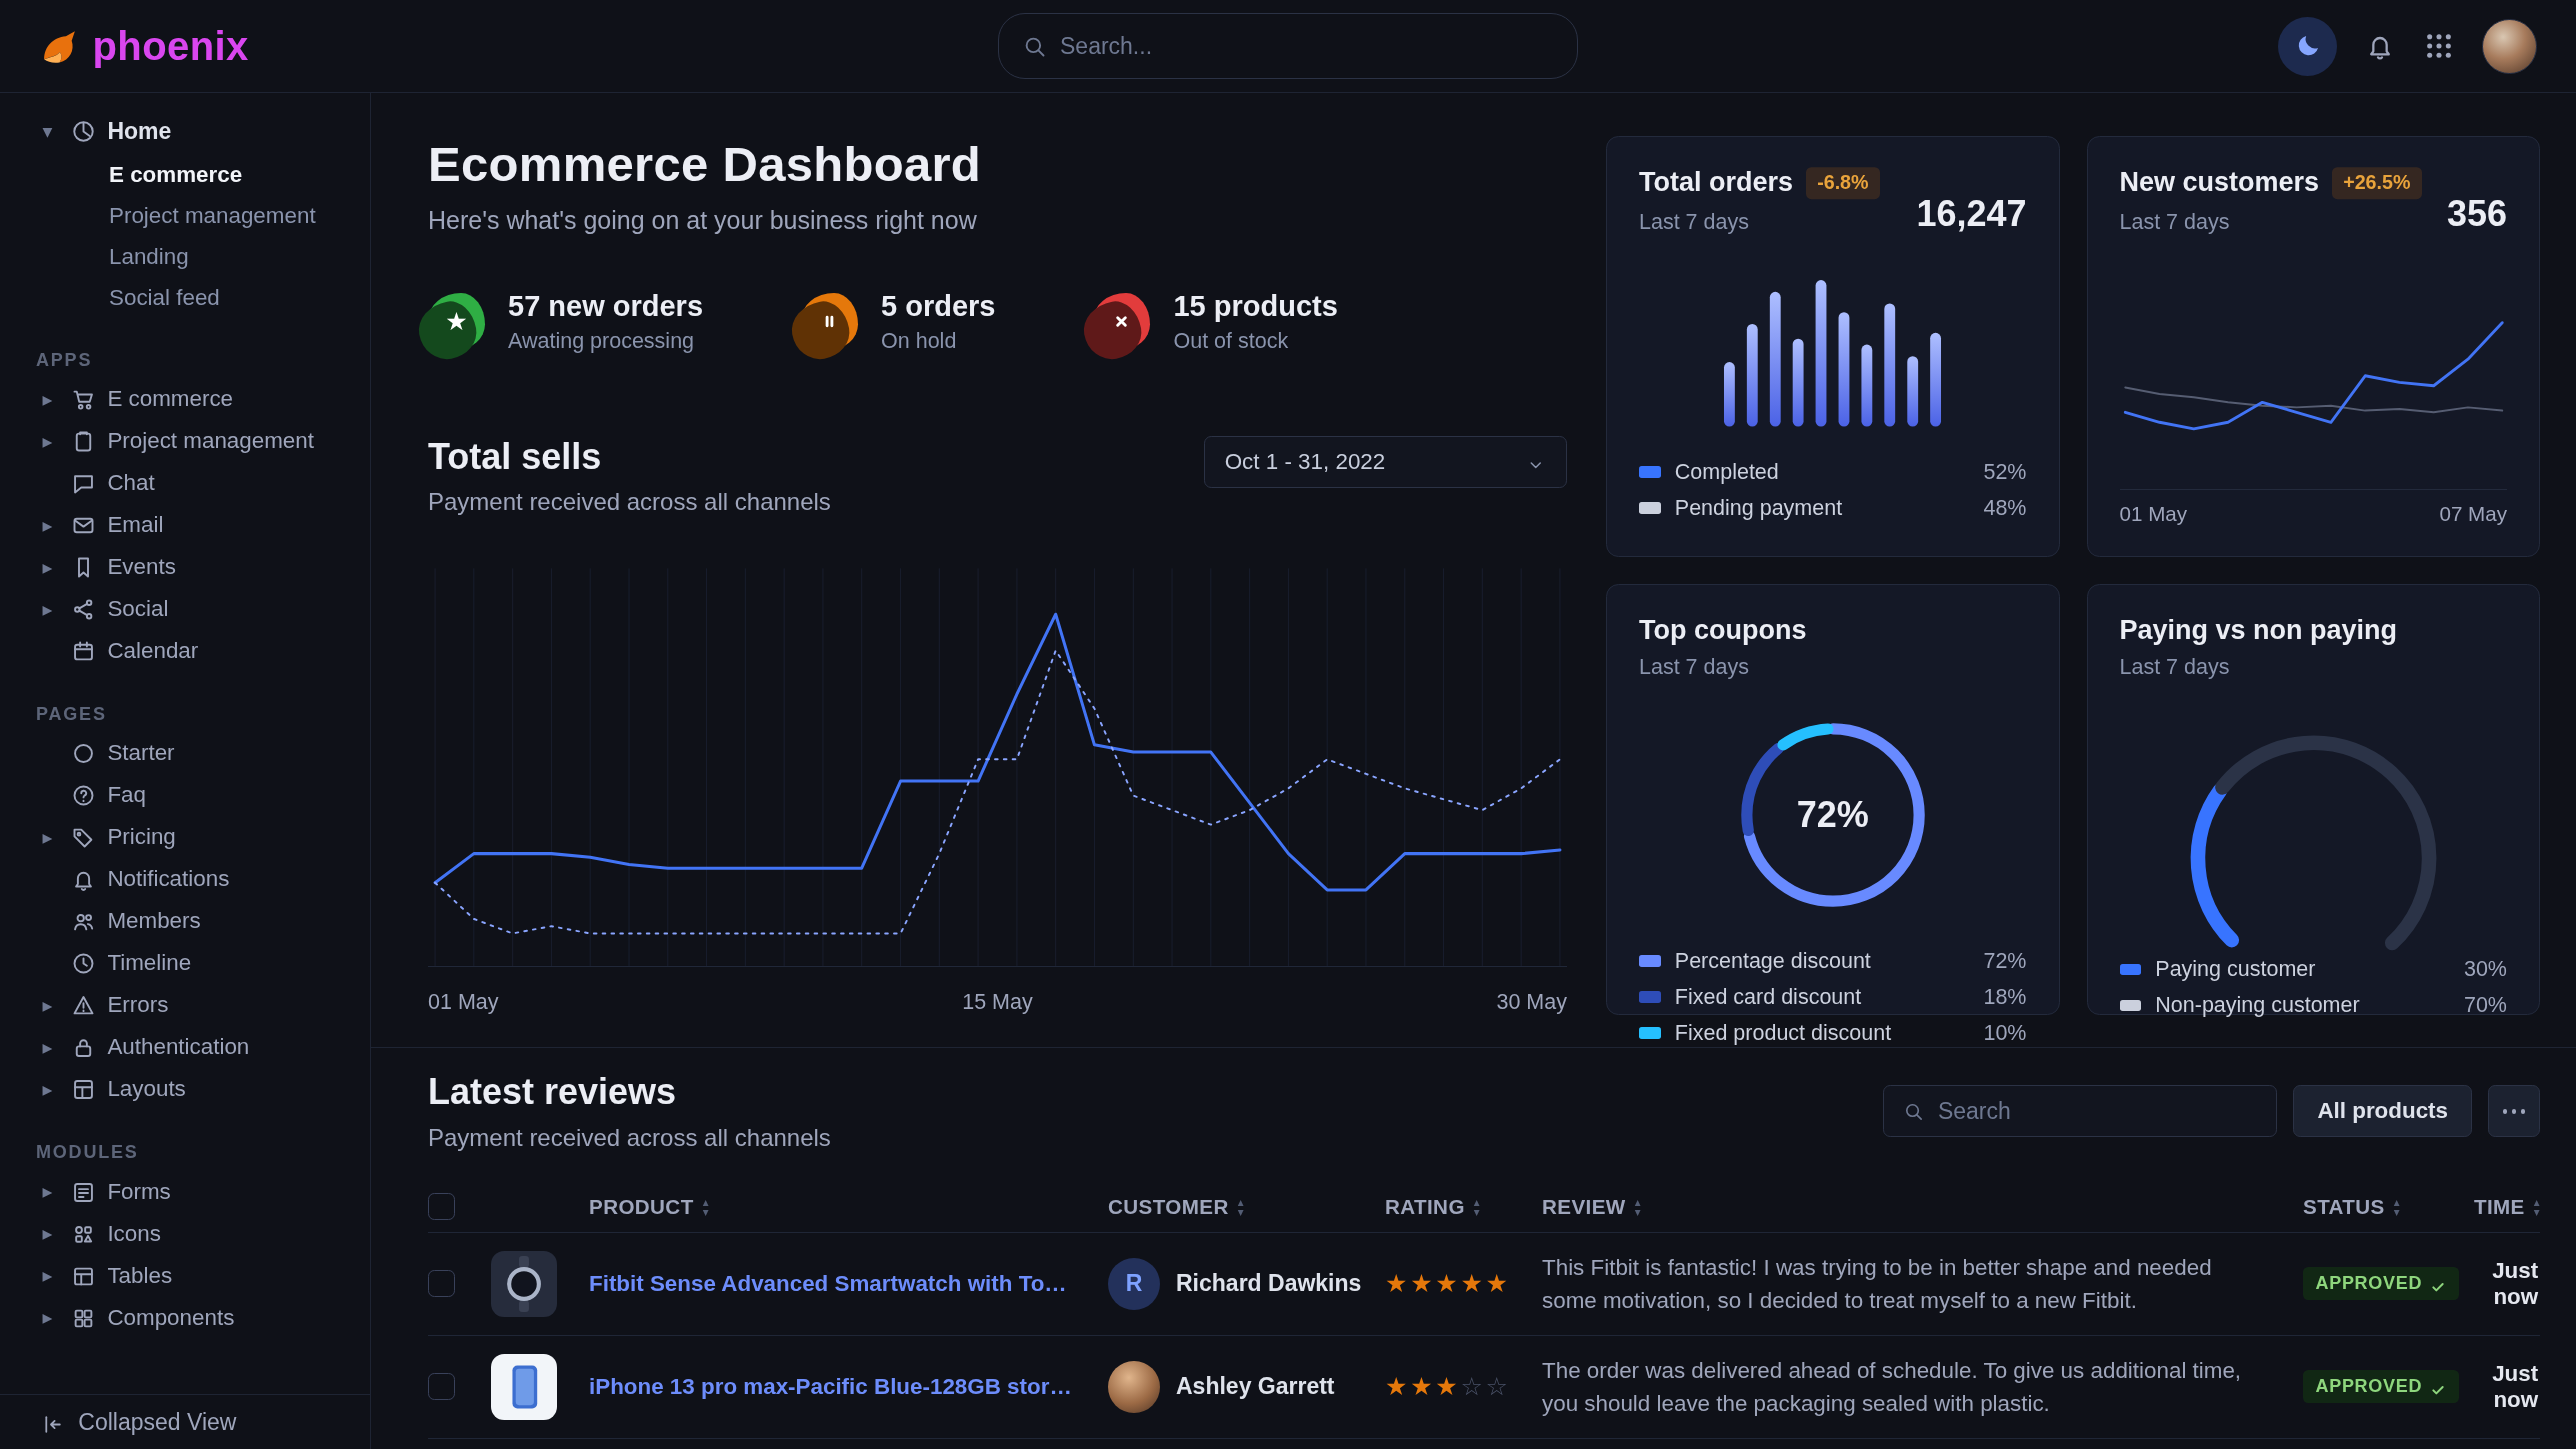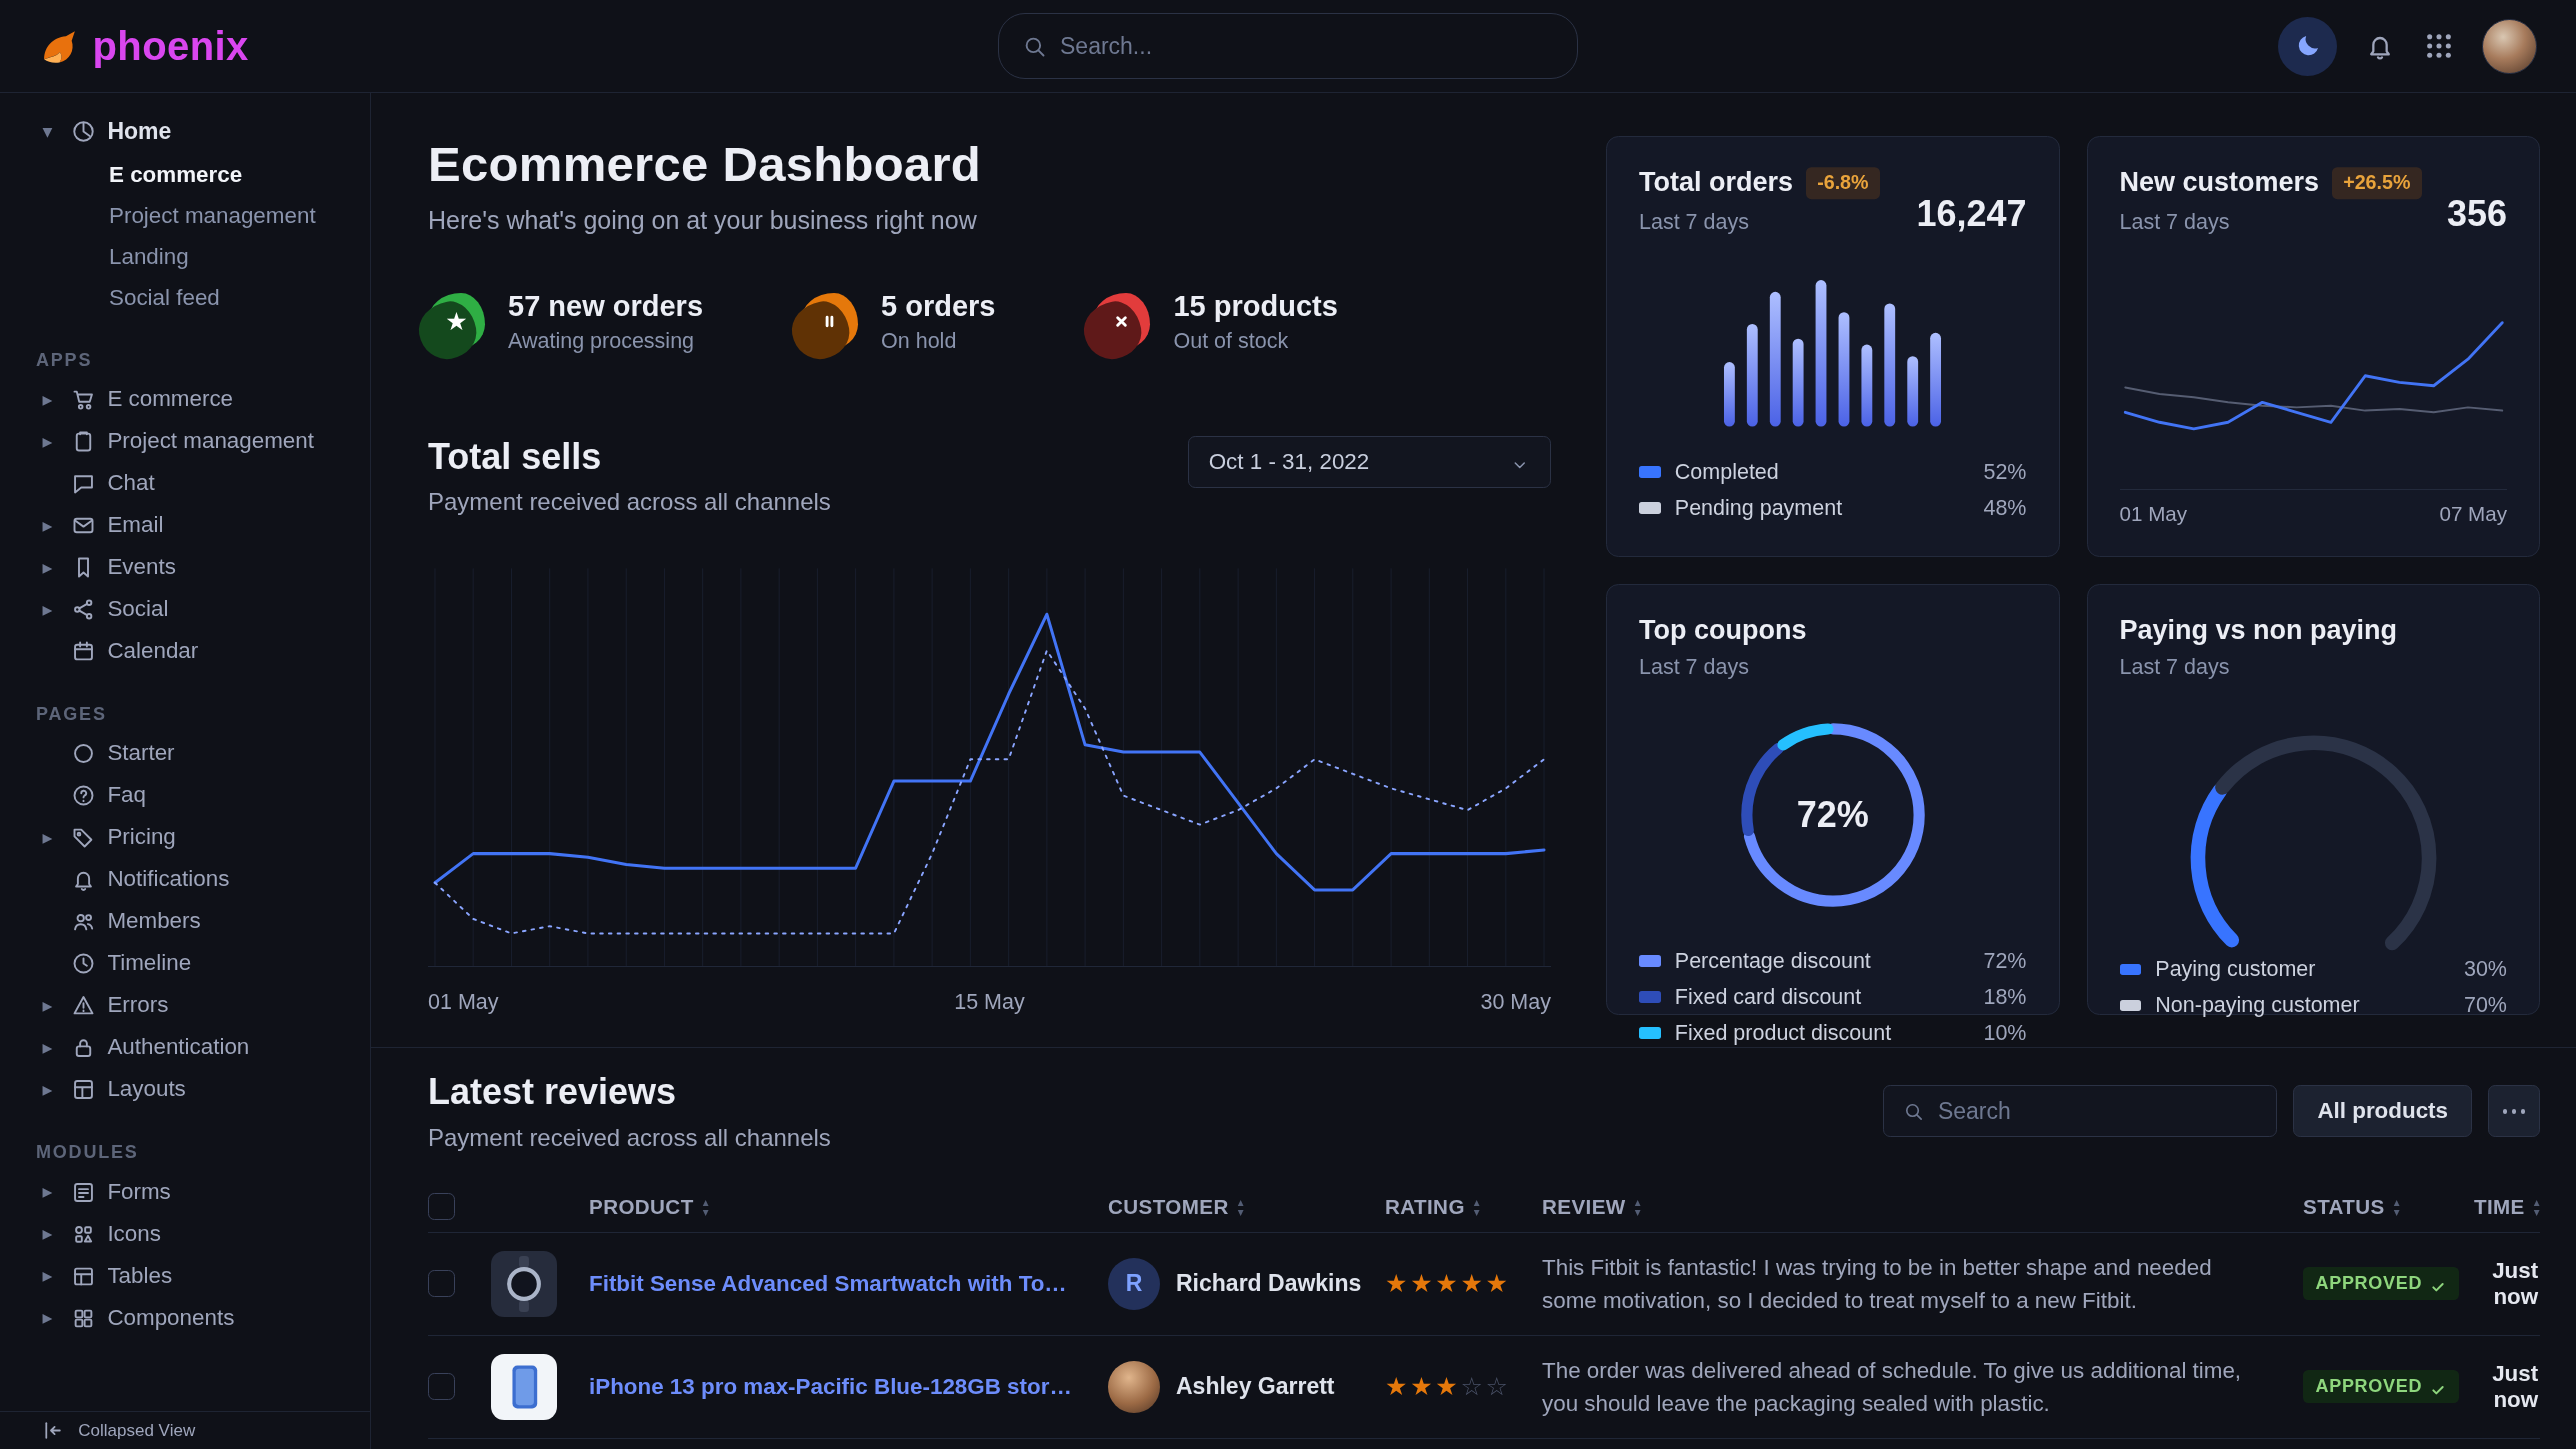--- a/index.html
+++ b/index.html
@@ -31,27 +31,27 @@
   .sb-home-row{display:flex;align-items:center;height:45px;padding:0 0 0 36px;gap:10.7px;}
   .sb-caret{width:23px;color:#6e7891;font-size:19.7px;text-align:center;flex:0 0 23px;}
   .sb-ic{width:27px;height:27px;color:#9fa6bc;flex:0 0 27px;}
   .sb-ic .ic{width:27px;height:27px;}
   .sb-home-label{font-size:23px;font-weight:700;color:#dfe3ec;}
   .sb-child{height:41px;line-height:41px;padding-left:109px;font-size:22.4px;color:#8a94ad;cursor:pointer;}
   .sb-child.active{color:#f2f4f9;font-weight:700;}
   .sb-sec{margin:32px 0 7.2px 36px;font-size:18px;font-weight:700;letter-spacing:1.8px;color:#5d6579;}
   .sb-item{display:flex;align-items:center;height:42px;padding-left:36px;gap:10.7px;font-size:22.4px;color:#9fa6bc;cursor:pointer;}
   .sb-item span:last-child{white-space:nowrap;}
-  .collapsed-view{position:absolute;left:0;right:0;bottom:0;height:38px;border-top:0.9px solid #1e2433;
-    display:flex;align-items:center;gap:14.3px;padding-left:39px;font-size:17px;color:#9fa6bc;cursor:pointer;}
+  .collapsed-view{position:absolute;left:0;right:0;bottom:0;height:55px;border-top:0.9px solid #1e2433;
+    display:flex;align-items:center;gap:14.3px;padding-left:39px;font-size:23px;color:#9fa6bc;cursor:pointer;}
   .collapsed-view .ic{width:25px;height:25px;}
 
   
   .main{position:absolute;left:371px;top:93px;right:0;bottom:0;overflow:hidden;}
-  .top-area{display:flex;gap:55px;padding:43px 36px 32px 57px;border-bottom:0.9px solid #1e2433;}
+  .top-area{display:flex;gap:39px;padding:43px 36px 32px 57px;border-bottom:0.9px solid #1e2433;}
   .left-col{flex:1;min-width:0;display:flex;flex-direction:column;}
   .page-title{font-size:49px;font-weight:700;color:#eceef5;letter-spacing:0.3px;}
   .page-sub{margin-top:14.3px;font-size:25px;color:#9fa6bc;}
   .stats-row{display:flex;gap:98px;margin-top:55px;align-items:center;}
   .stat{display:flex;align-items:center;gap:23px;}
   .blob{width:57px;height:57px;border-radius:58% 42% 52% 48%/48% 55% 45% 52%;position:relative;
     display:flex;align-items:center;justify-content:center;color:#fff;}
   .blob::before{content:"";position:absolute;inset:0;border-radius:inherit;background:inherit;
     transform:translate(-9px,9px) rotate(-10deg);filter:brightness(.42);z-index:0;}
   .blob>*{position:relative;z-index:1;}

